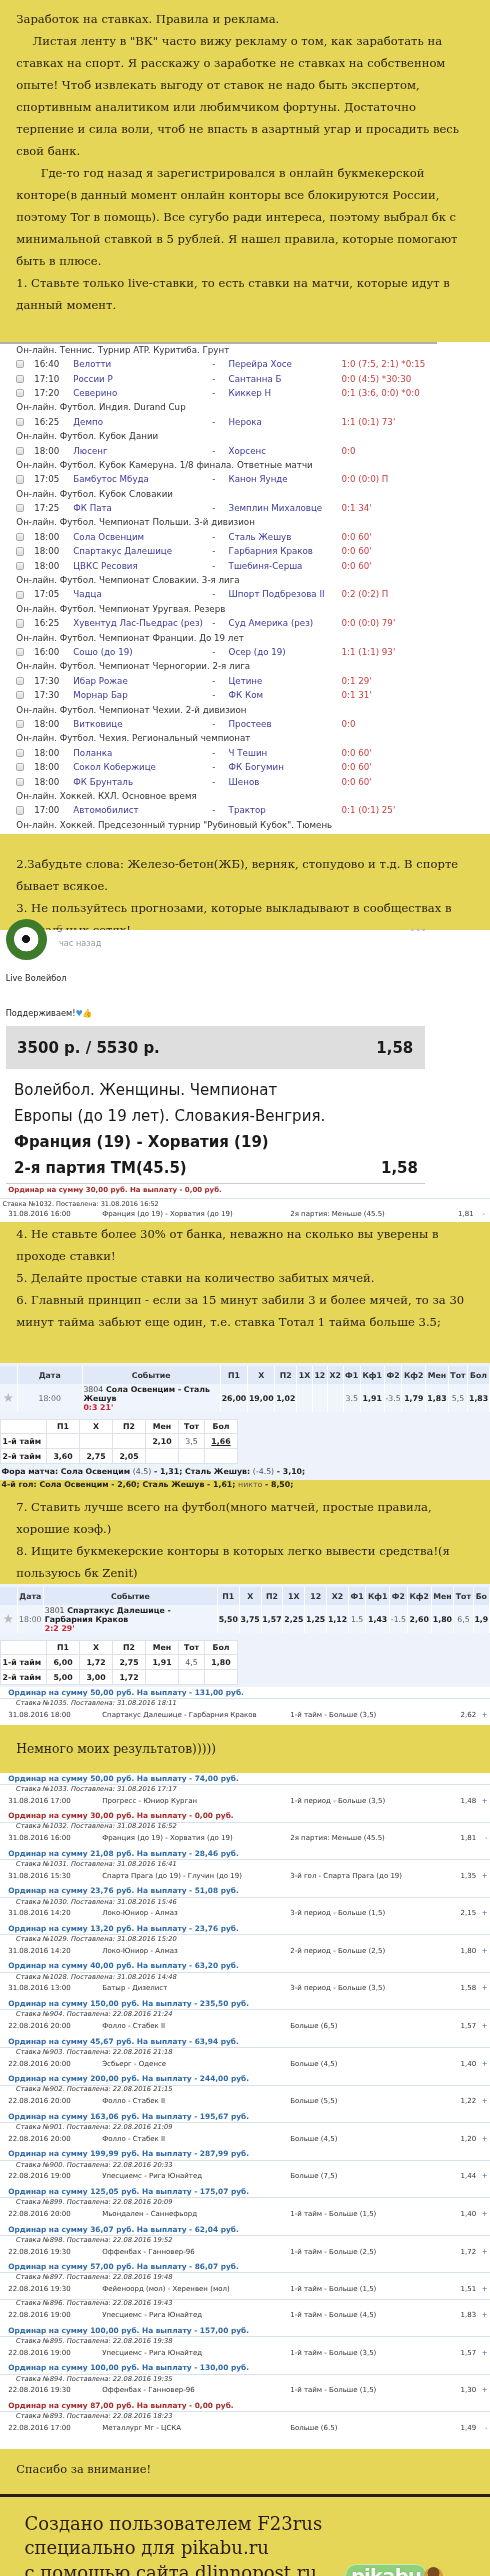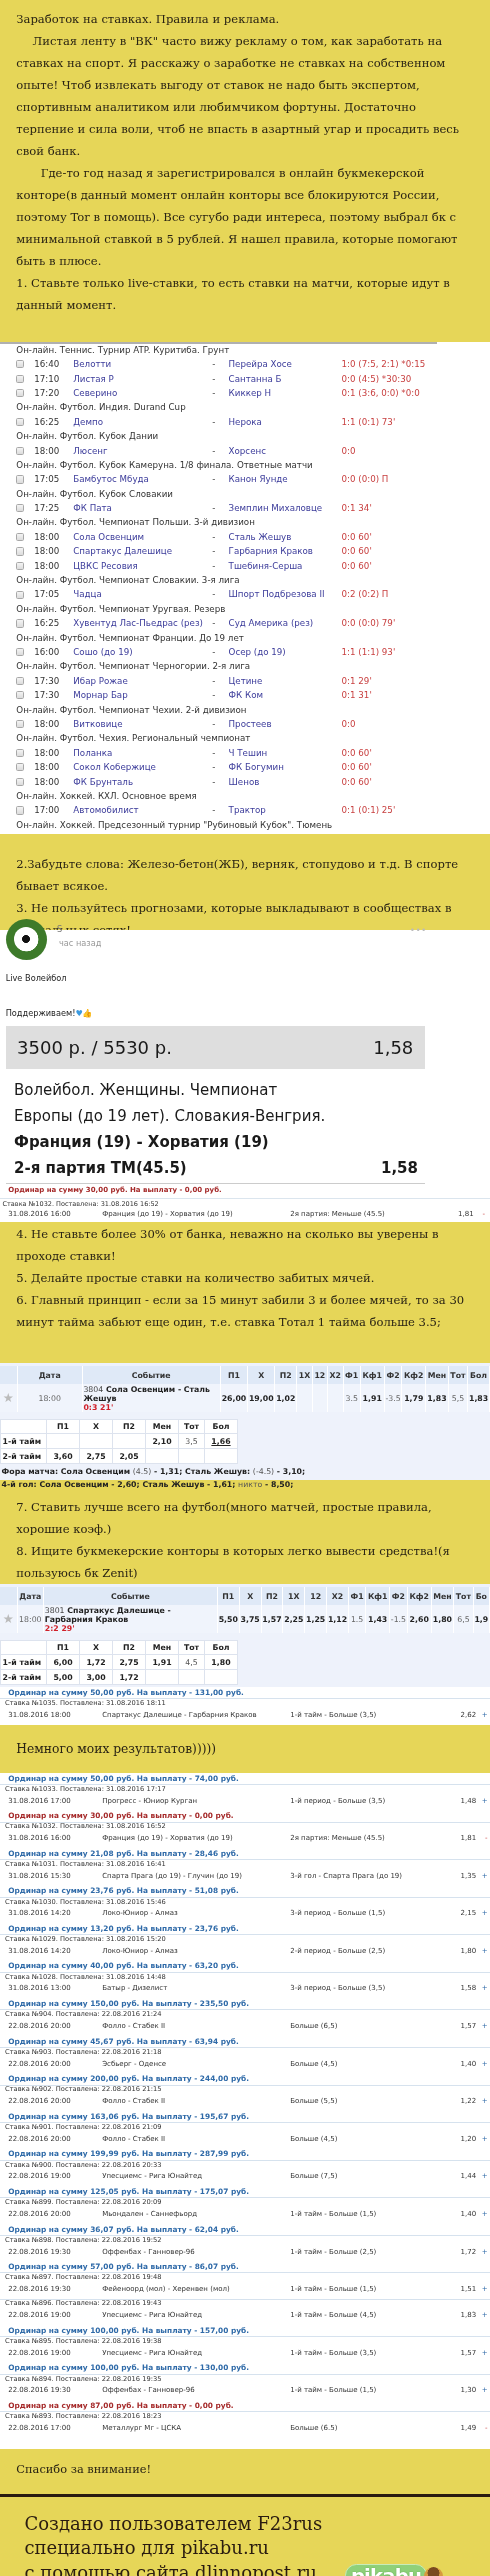--- a/index.html
+++ b/index.html
@@ -46,21 +46,21 @@
   .vk .avatar { position: absolute; left: 5.7px; top: -11.4px; width: 41px; height: 41px; border-radius: 50%;
      background: radial-gradient(circle at 50% 50%, #ffffff 0 40%, #3d7a2a 42% 100%); overflow: hidden; }
   .vk .avatar .ball { position: absolute; left: 8.2px; top: 8.2px; width: 24.5px; height: 24.5px; border-radius: 50%; background: radial-gradient(circle at 50% 50%, #111 0 22%, #fff 24% 100%); }
   .vk .author { position: absolute; left: 57px; top: -6.5px; font-size: 8.2px; color: #777; }
   .vk .time { position: absolute; left: 59px; top: 8.2px; font-size: 8.2px; color: #999; }
   .vk .more { position: absolute; left: 410px; top: -4.9px; color: #bbb; font-size: 8.2px; letter-spacing: 0.8px; }
   .vk .title { position: absolute; left: 5.7px; top: 43px; font-size: 8.2px; color: #222; }
   .vk .support { position: absolute; left: 5.7px; top: 78px; font-size: 8.2px; color: #222; }
   .vk .heart { color: #3a9ae0; }
   .vk .card-head { position: absolute; left: 5.7px; top: 96px; width: 419px; height: 43px; background: #dedede; padding: 0 11.4px; display: flex; justify-content: space-between; align-items: center; }
-  .vk .card-head span { font-size: 18px; font-weight: normal; color: #1a1a1a; }
+  .vk .card-head span { font-size: 15px; font-weight: bold; color: #1a1a1a; }
   .vk .card-body { position: absolute; left: 14px; top: 151px; width: 404px; color: #1a1a1a; }
   .vk .card-body .l1 { font-size: 15px; line-height 1.1; height: 26px; }
   .vk .card-body .b { font-size: 15px; font-weight: bold; height: 26px; display: flex; justify-content: space-between; }
   .vk .card-line { position: absolute; left: 5.7px; top: 253px; width: 419px; height: 0.8px; background: #ccc; }
   .vk .bet-head { position: absolute; left: 8.2px; top: 256px; font-size: 7px; font-weight: bold; color: #a52a2a; }
   .vk .bet-line { position: absolute; left: 0; top: 268px; width: 490px; height: 0.8px; background: #dbe5ee; }
   .vk .bet-meta { position: absolute; left: 2.5px; top: 270px; font-size: 6.5px; color: #333; }
   .vk .bet-row { position: absolute; left: 8.2px; top: 280px; width: 479px; font-size: 7px; color: #333; display: flex; }
 
   
@@ -79,21 +79,21 @@
   .sub-tbl td.n { font-weight: normal; color: #555; }
   .sub-tbl td.u { text-decoration: underline; }
   .tbl-note { padding: 1.6px 0 0 1.6px; font-size: 7.8px; line-height: 13px; font-weight: bold; }
   .tbl-note .n { font-weight: normal; color: #555; }
 
   
   .bet { font-family: "DejaVu Sans", sans-serif; position: relative; }
   .bet .head { font-size: 7.4px; font-weight: bold; padding-left: 8.2px; height: 11.4px; line-height: 11.4px; color: #2f6aa8; }
   .bet .head.lost { color: #a52a2a; }
   .bet .sep { height: 0.8px; background: #d6e2ee; }
-  .bet .meta { font-size: 6.7px; color: #333; height: 9.8px; line-height: 9.8px; padding-left: 5px; }
+  .bet .meta { font-size: 6.7px; color: #333; height: 9.8px; line-height: 9.8px; padding-left: 16px; font-style: italic; }
   .bet .line { display: flex; font-size: 7px; color: #333; height: 12.3px; line-height: 12.3px; padding-left: 8.2px; }
   .bet .line .d { width: 94px; }
   .bet .line .ev { width: 188px; white-space: nowrap; }
   .bet .line .m { width: 155px; white-space: nowrap; }
   .bet .line .k { width: 31px; text-align: right; }
   .bet .line .r { width: 11.4px; text-align: right; color: #2f6aa8; }
   .bet .line .r.minus { color: #c84040; }
 </style>
 </head>
 <body>
@@ -114,21 +114,21 @@
         <span class="cb"></span>
         <span class="time">16:40</span>
         <span class="home">Велотти</span>
         <span class="dash">-</span>
         <span class="away">Перейра Хосе</span>
         <span class="score">1:0 (7:5, 2:1) *0:15</span>
       </div>
       <div class="row">
         <span class="cb"></span>
         <span class="time">17:10</span>
-        <span class="home">Листая Р</span>
+        <span class="home">России Р</span>
         <span class="dash">-</span>
         <span class="away">Сантанна Б</span>
         <span class="score">0:0 (4:5) *30:30</span>
       </div>
       <div class="row">
         <span class="cb"></span>
         <span class="time">17:20</span>
         <span class="home">Северино</span>
         <span class="dash">-</span>
         <span class="away">Киккер Н</span>

